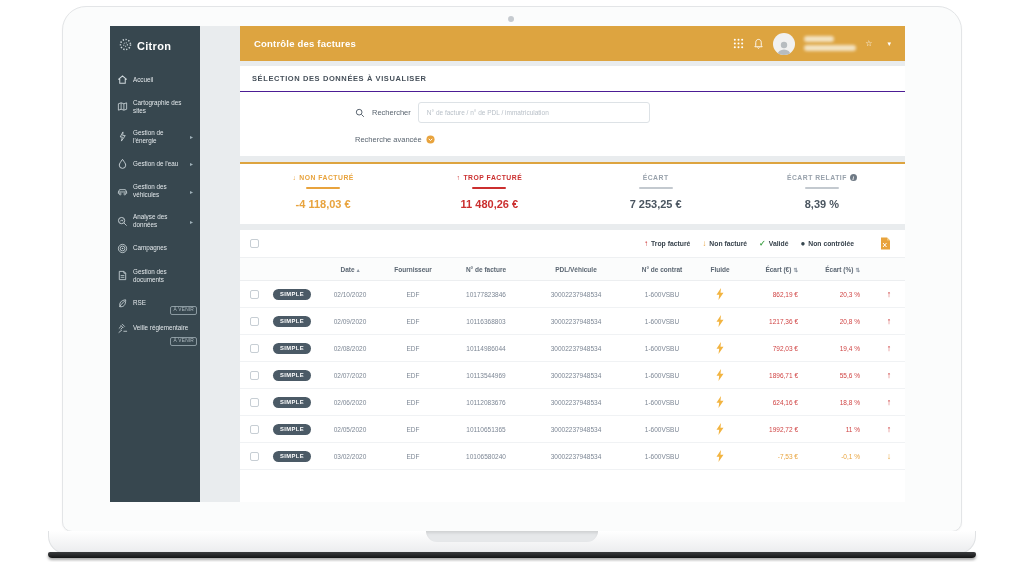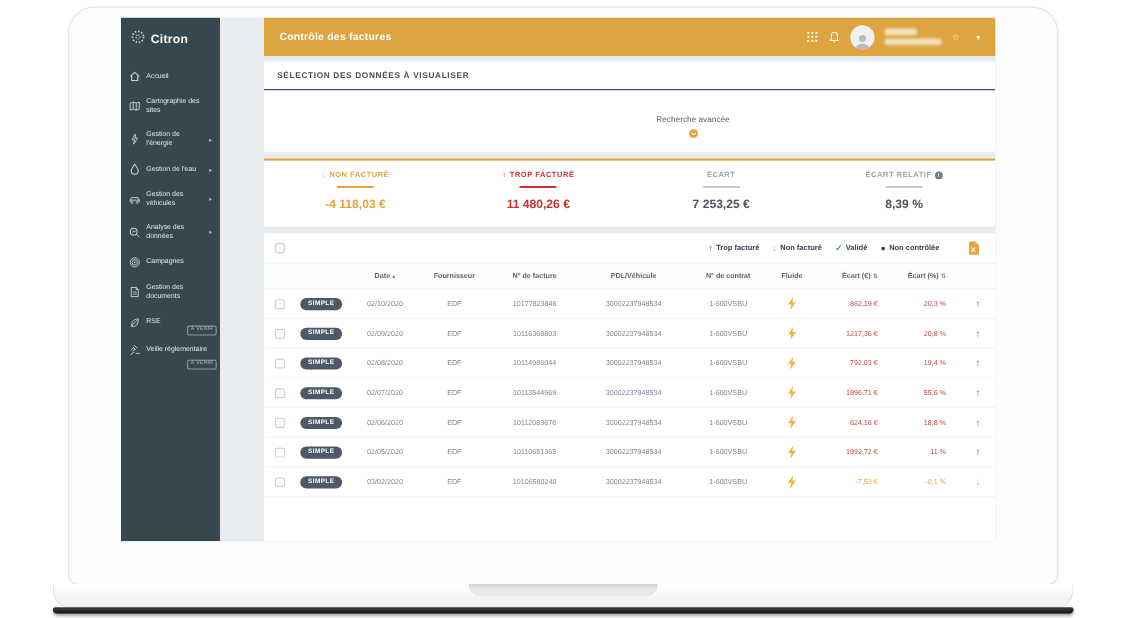--- a/index.html
+++ b/index.html
@@ -15,21 +15,21 @@
     background:linear-gradient(#ffffff,#ebecee); border:1px solid #e0e2e4; border-top:none;
     border-radius:0 0 18px 18px; }
   .base-notch { position:absolute; left:50%; top:0; transform:translateX(-50%);
     width:172px; height:11px; background:#e6e8ea; border-radius:0 0 12px 12px;
     box-shadow:inset 0 2px 3px rgba(0,0,0,.10); }
   .base-bottom { position:absolute; left:48px; top:552px; width:928px; height:6px;
     background:linear-gradient(#3a3c3e,#141516); border-radius:3px 3px 6px 6px;
     box-shadow:0 2px 3px rgba(0,0,0,.35); }
 
   
-  .app { position:absolute; left:110px; top:16px; width:795px; height:476px; display:flex; background:#e9ecee; overflow:hidden; }
+  .app { position:absolute; left:110px; top:26px; width:795px; height:476px; display:flex; background:#e9ecee; overflow:hidden; }
 
   
   .sb { width:90px; background:#37474f; color:#dbe2e6; flex-shrink:0; display:flex; flex-direction:column; }
   .sb-logo { display:flex; align-items:center; gap:5px; padding:11px 9px 12px 9px; }
   .sb-logo-text { font-size:11px; font-weight:bold; color:#ffffff; letter-spacing:.3px; }
   .sb-item { position:relative; display:flex; align-items:center; gap:5px; padding:7px 7px; cursor:pointer; }
   .sb-item .ic { width:11px; height:11px; flex-shrink:0; display:flex; align-items:center; justify-content:center; }
   .sb-item .lbl { font-size:6.3px; color:#e3e8eb; line-height:1.25; }
   .sb-item .caret { margin-left:auto; font-size:6px; color:#9fb0b8; }
   .sb-badge { position:absolute; right:3px; bottom:1px; font-size:4.8px; color:#aebac0; border:1px solid #8b9aa1; border-radius:2px; padding:0 2px; line-height:1.4; letter-spacing:.2px; }
@@ -51,21 +51,21 @@
   .card { background:#ffffff; }
   .card-title { font-size:7.5px; font-weight:bold; color:#46505a; letter-spacing:.6px; padding:8px 12px; border-bottom:1px solid #4c1d95; }
 
   
   .card-sel { margin-top:5px; }
   .sel-body { padding:10px 0 12px 115px; }
   .search-row { display:flex; align-items:center; gap:7px; }
   .search-lbl { font-size:7.5px; color:#5a6570; }
   .search-input { width:232px; height:21px; border:1px solid #dde2e6; border-radius:3px; font-size:6.5px; color:#444; padding:0 8px; outline:none; font-family:"Liberation Sans",sans-serif; }
   .search-input::placeholder { color:#b9c0c8; }
-  .adv-row { display:flex; align-items:center; gap:4px; margin-top:12px; cursor:pointer;flex-direction:column; }
+  .adv-row { display:flex; align-items:center; gap:4px; margin-top:12px; cursor:pointer; }
   .adv-lbl { font-size:7.5px; color:#5a6570; }
 
   
   .card-recap { margin-top:6px; border-top:2px solid #dda440; }
   .recap-body { display:flex; padding:10px 0 14px 0; }
   .stat { flex:1; display:flex; flex-direction:column; align-items:center; gap:0; }
   .stat-label { font-size:6.8px; font-weight:bold; letter-spacing:.5px; display:flex; align-items:center; gap:3px; }
   .stat-rule { width:34px; height:2px; margin:6px 0 9px 0; border-radius:1px; }
   .stat-value { font-size:11px; font-weight:bold; }
   .st-gold .stat-label, .st-gold .stat-value { color:#e8a33d; }
@@ -264,20 +264,30 @@
           <span class="tb-star">☆</span>
           <span class="tb-caret">▾</span>
         </div>
       </div>
 
       <div class="content">
 
         <div class="card card-sel">
           <div class="card-title">SÉLECTION DES DONNÉES À VISUALISER</div>
           <div class="sel-body">
+            <div class="search-row">
+              <span style="display:flex;">
+                <svg width="10" height="10" viewBox="0 0 12 12">
+                    <circle cx="5" cy="5" r="3.4" fill="none" stroke="#5a6570" stroke-width="1.2"></circle>
+                    <path d="M7.7 7.7 L10.6 10.6" stroke="#5a6570" stroke-width="1.2"></path>
+                  </svg>
+              </span>
+              <span class="search-lbl">Rechercher</span>
+              <input class="search-input" type="text" placeholder="N° de facture / n° de PDL / immatriculation" style="">
+            </div>
             <div class="adv-row">
               <span class="adv-lbl">Recherche avancée</span>
               <span style="display:flex;">
                 <svg width="9" height="9" viewBox="0 0 10 10">
                     <circle cx="5" cy="5" r="4.5" fill="#e8a33d"></circle>
                     <path d="M3 4.2 L5 6.2 L7 4.2" fill="none" stroke="#ffffff" stroke-width="1.1"></path>
                   </svg>
               </span>
             </div>
           </div>

